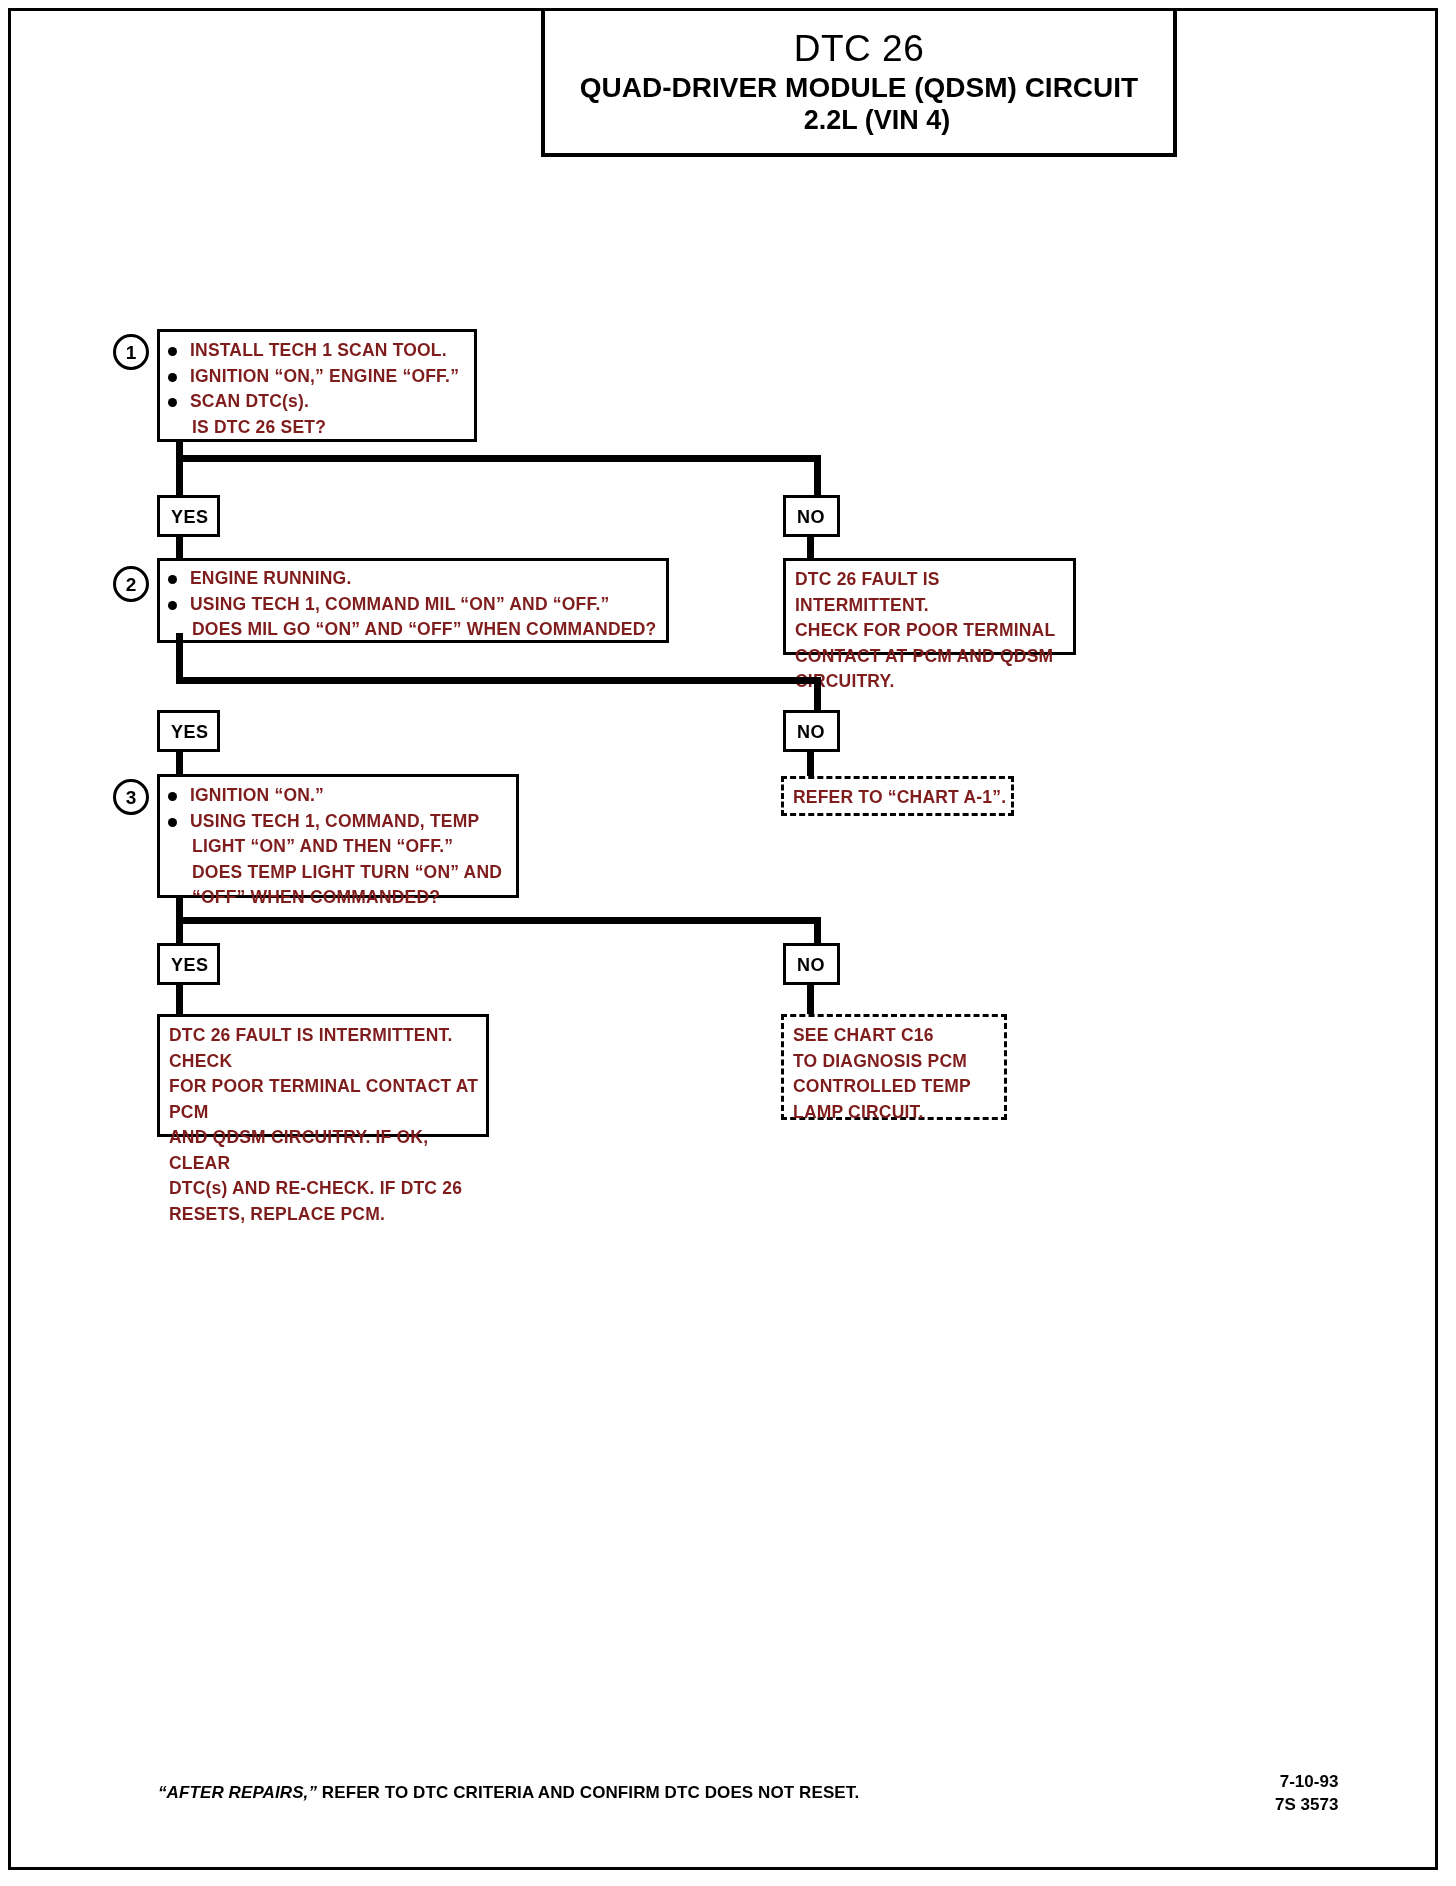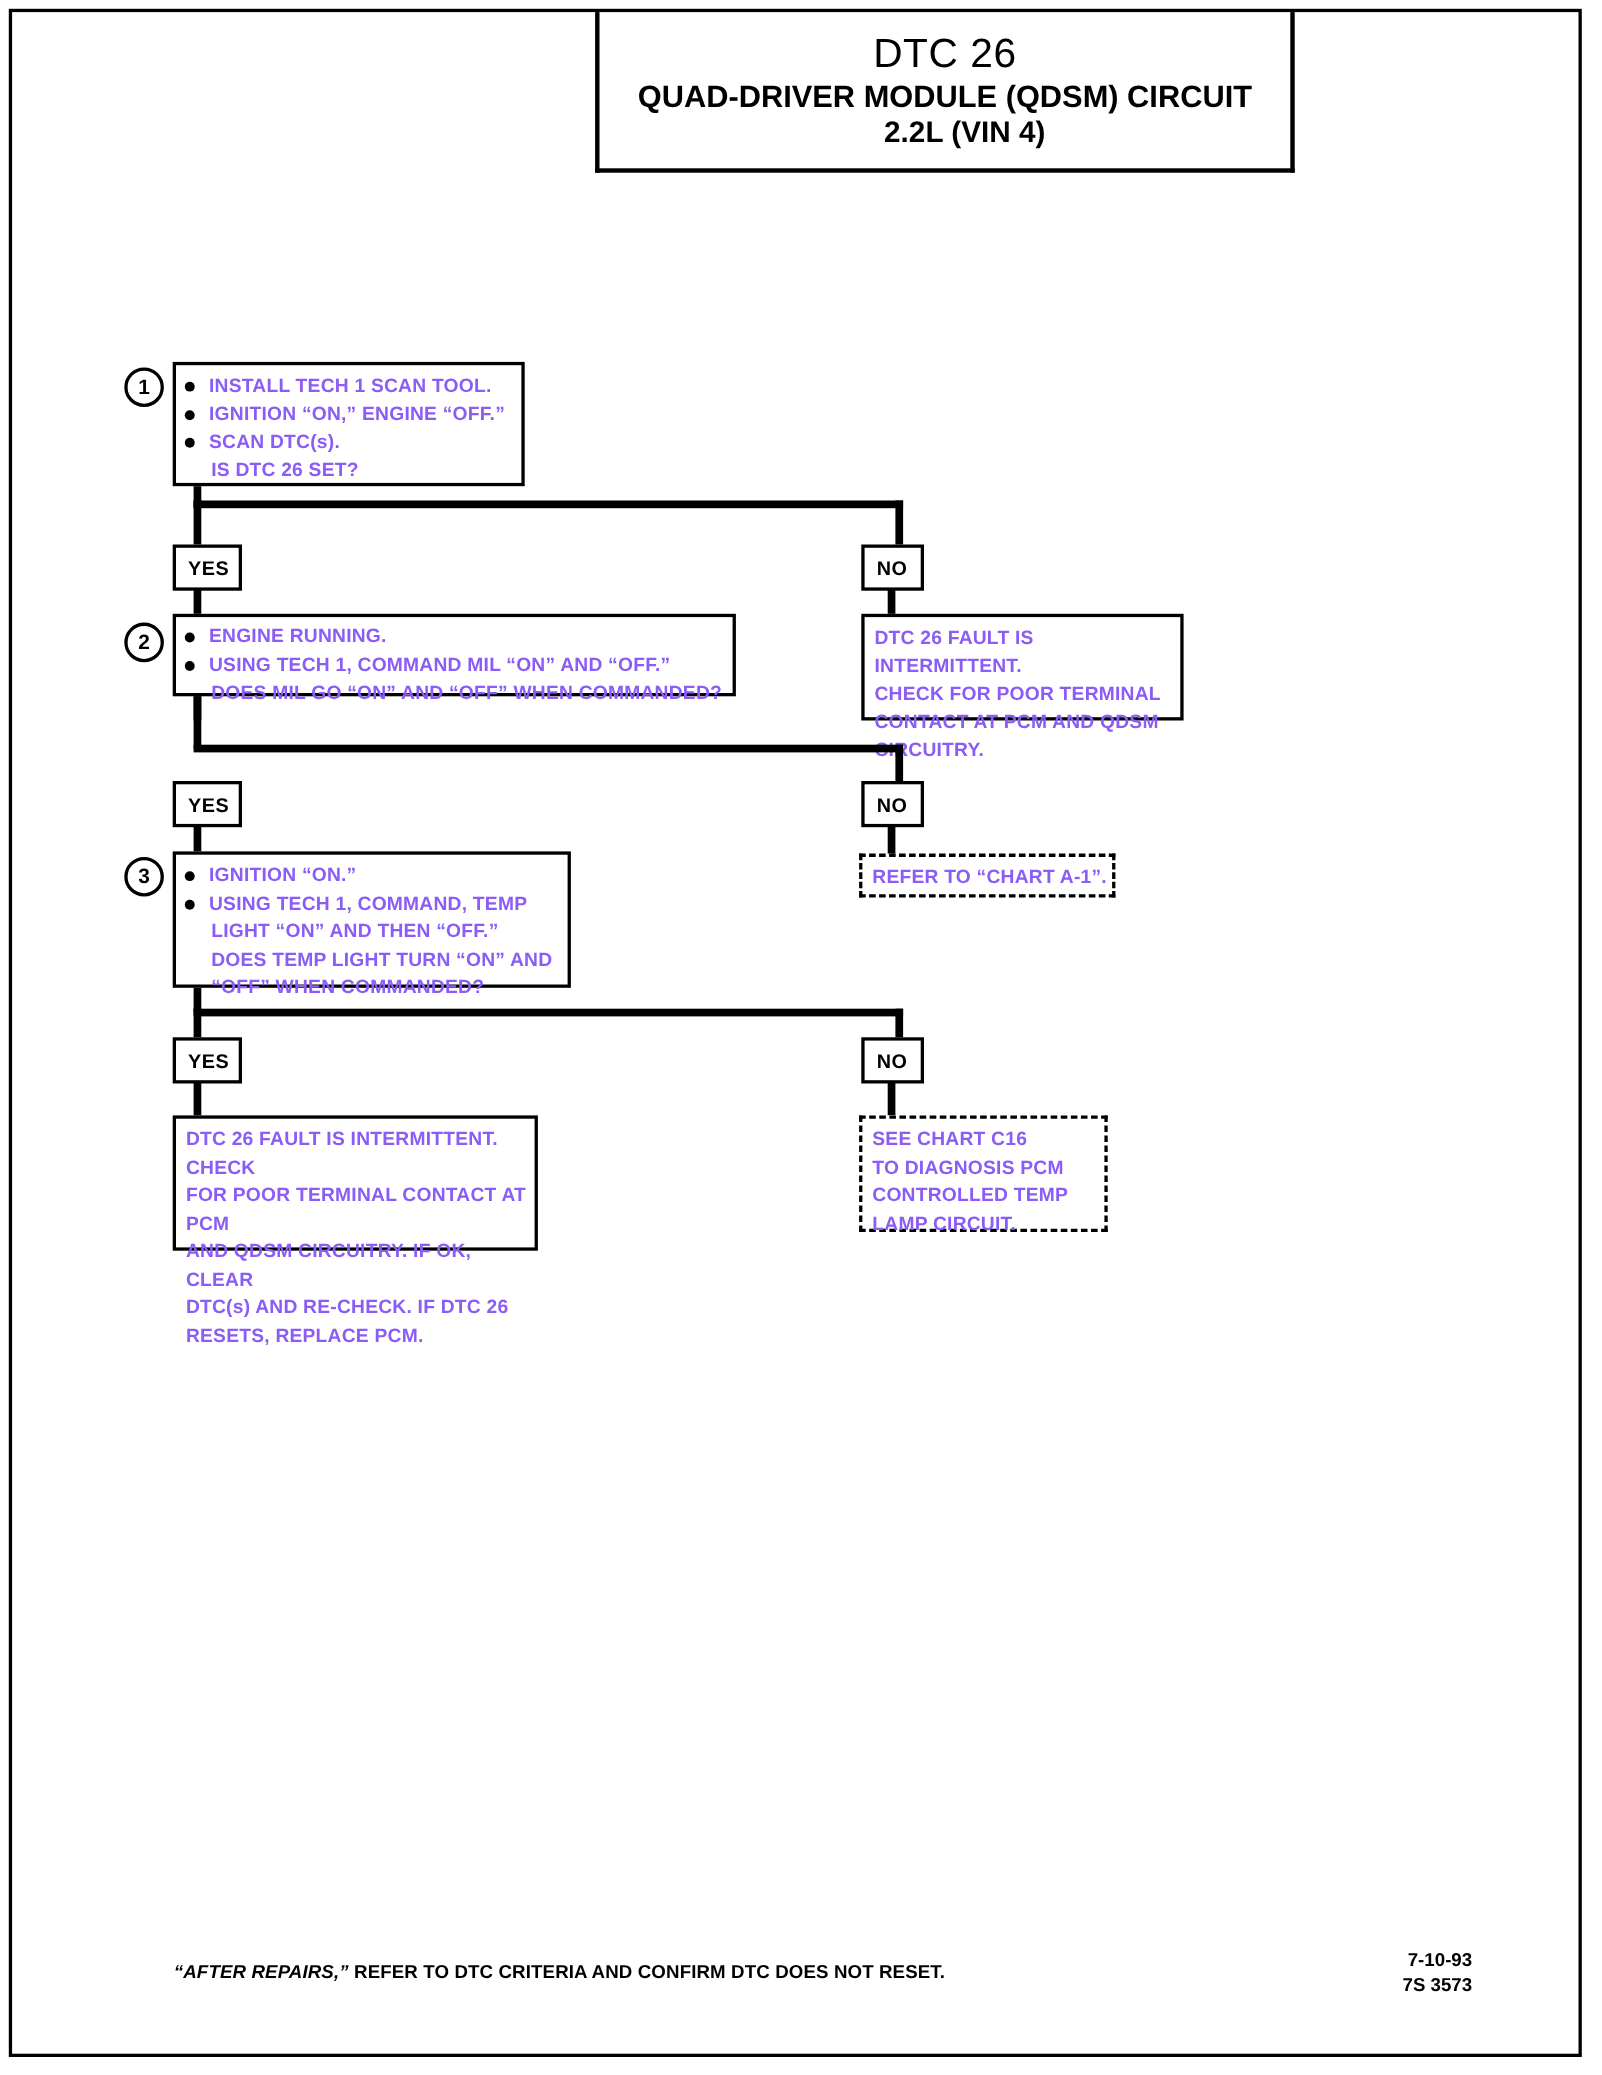--- a/index.html
+++ b/index.html
@@ -71,21 +71,21 @@
     position: absolute;
     border: 3px dashed #000;
     box-sizing: border-box;
     background: #fff;
   }
   .steptext {
     font-size: 17.5px;
     font-weight: bold;
     line-height: 25.5px;
     letter-spacing: 0.2px;
-    color: #8b5cf6;
+    color: #7f1d1d;
   }
   .bullets {
     list-style: none;
     margin: 0;
     padding: 0;
   }
   .bullets li {
     position: relative;
     padding-left: 30px;
     margin: 0;
@@ -199,21 +199,21 @@
   <div class="vline" style="left:814px; top:455px; height:43px;"></div>
 
   <div class="yn-box" style="left:157px; top:495px; width:63px; height:42px;">YES</div>
   <div class="yn-box" style="left:783px; top:495px; width:57px; height:42px;">NO</div>
 
   <div class="vline" style="left:176px; top:536px; height:25px;"></div>
   <div class="vline" style="left:807px; top:536px; height:23px;"></div>
 
   <div class="step-circle" style="left:113px; top:566px;">2</div>
 
-  <div class="box" style="left:157px; top:558px; width:512px; height:75px;">
+  <div class="box" style="left:157px; top:558px; width:512px; height:85px;">
     <ul class="bullets steptext" style="margin-top:5px;">
       <li>ENGINE RUNNING.</li>
       <li>USING TECH 1, COMMAND MIL “ON” AND “OFF.”</li>
       <li class="nobullet">DOES MIL GO “ON” AND “OFF” WHEN COMMANDED?</li>
     </ul>
   </div>
 
   <div class="box" style="left:783px; top:558px; width:293px; height:97px;">
     <div class="steptext" style="padding:6px 0 0 9px;">
       <div class="plaintext">DTC 26 FAULT IS INTERMITTENT.</div>

